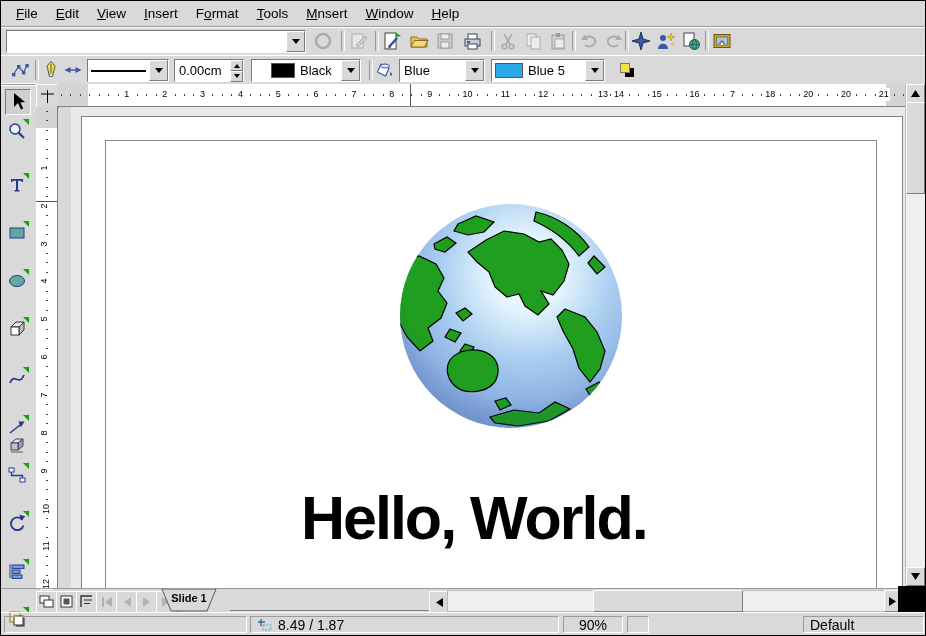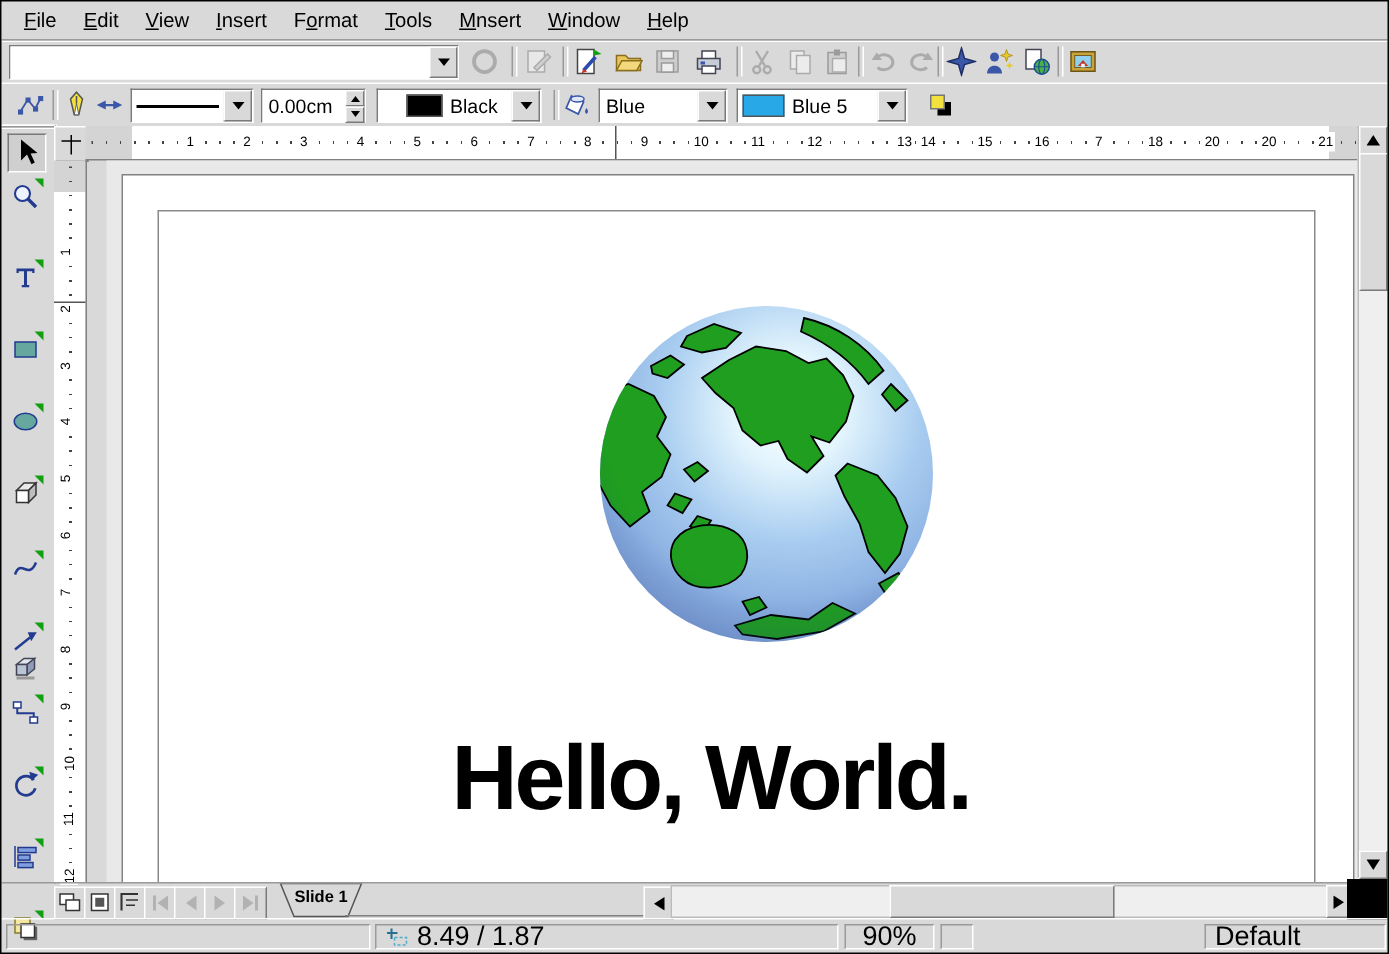--- a/index.html
+++ b/index.html
@@ -53,28 +53,28 @@
   .hello{position:absolute;left:230px;top:376px;font-size:61px;font-weight:bold;
          letter-spacing:-2px;color:#000;white-space:nowrap;}
   
   .vsb{left:905px;top:84px;width:19px;height:501px;background:#efefef;border-left:1px solid #bbb;}
   .sbtn{display:flex;align-items:center;justify-content:center;}
   .vthumb{position:absolute;left:0;top:18px;width:17px;height:90px;}
   .blackcorner{left:898px;top:586px;width:27px;height:27px;background:#000;}
   
   .tabrow{left:1px;top:588px;right:1px;height:24px;border-top:1px solid #9a9a9a;}
   .tabline{position:absolute;top:21px;height:1px;background:#808080;}
-  .tab{position:absolute;left:185px;top:0;width:56px;height:23px;}
+  .tab{position:absolute;left:160px;top:0;width:56px;height:23px;}
   .tab span{position:absolute;left:0;right:0;top:3px;text-align:center;font-size:11px;font-weight:bold;}
   .htrack{left:447px;top:590px;width:438px;height:20px;background:#efefef;border:1px solid #bbb;}
   .hthumb{left:593px;top:590px;width:148px;height:20px;}
   
   .statusbar{left:1px;top:612px;right:1px;height:23px;border-top:1px solid #fff;}
   .sfld{position:absolute;top:3px;height:17px;display:flex;align-items:center;
-        font-size:18px;border:1px solid;border-color:#9a9a9a #fff #fff #9a9a9a;padding:0 6px;box-sizing:border-box;}
+        font-size:14px;border:1px solid;border-color:#9a9a9a #fff #fff #9a9a9a;padding:0 6px;box-sizing:border-box;}
   svg{display:block;}
 </style>
 </head>
 <body>
 
 <div id="app">
 
   <div class="abs menubar">
     <span class="mi"><span></span><span class="u">F</span><span>ile</span></span>
     <span class="mi"><span></span><span class="u">E</span><span>dit</span></span>

